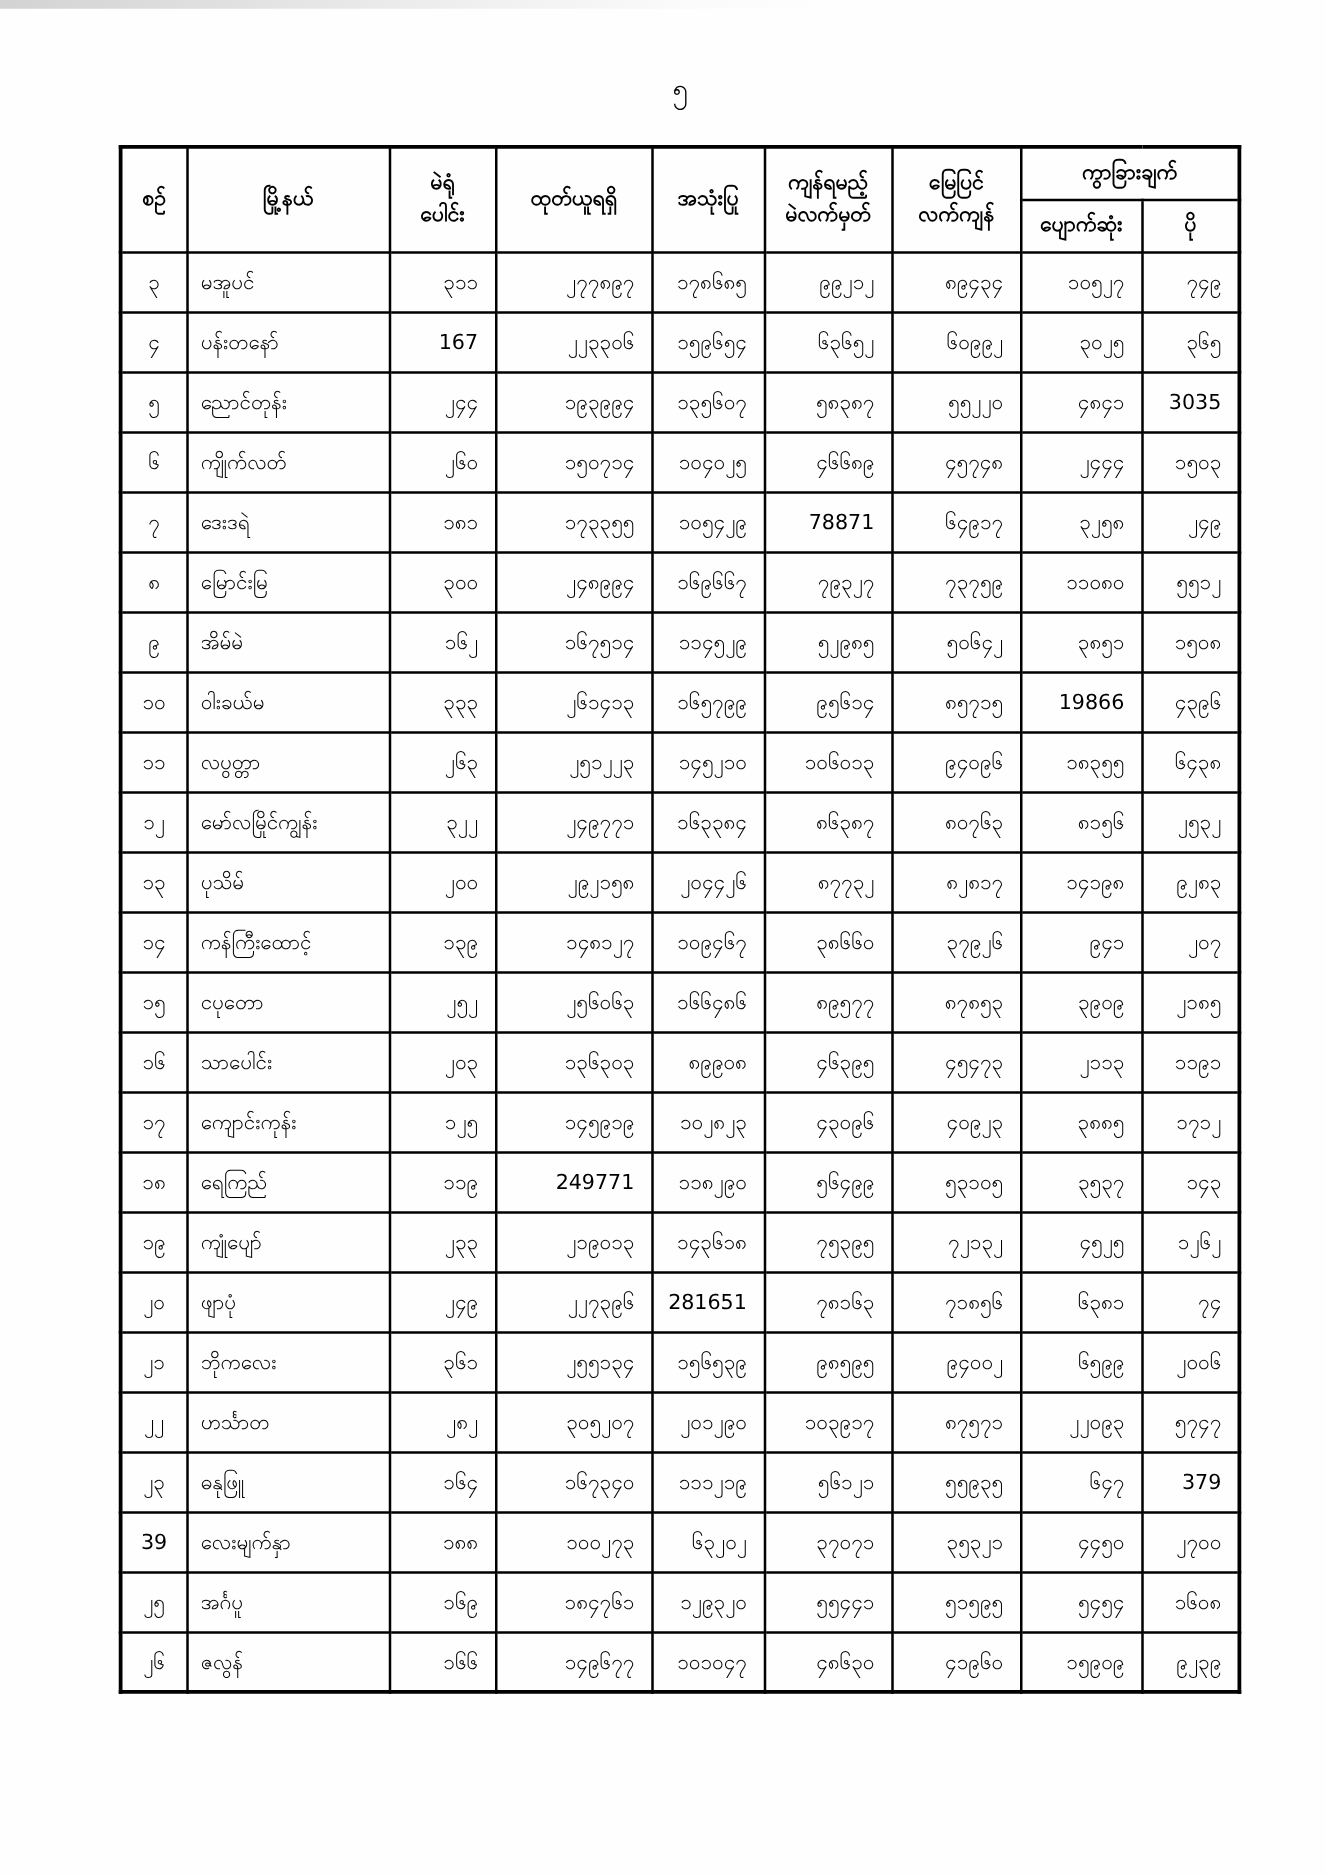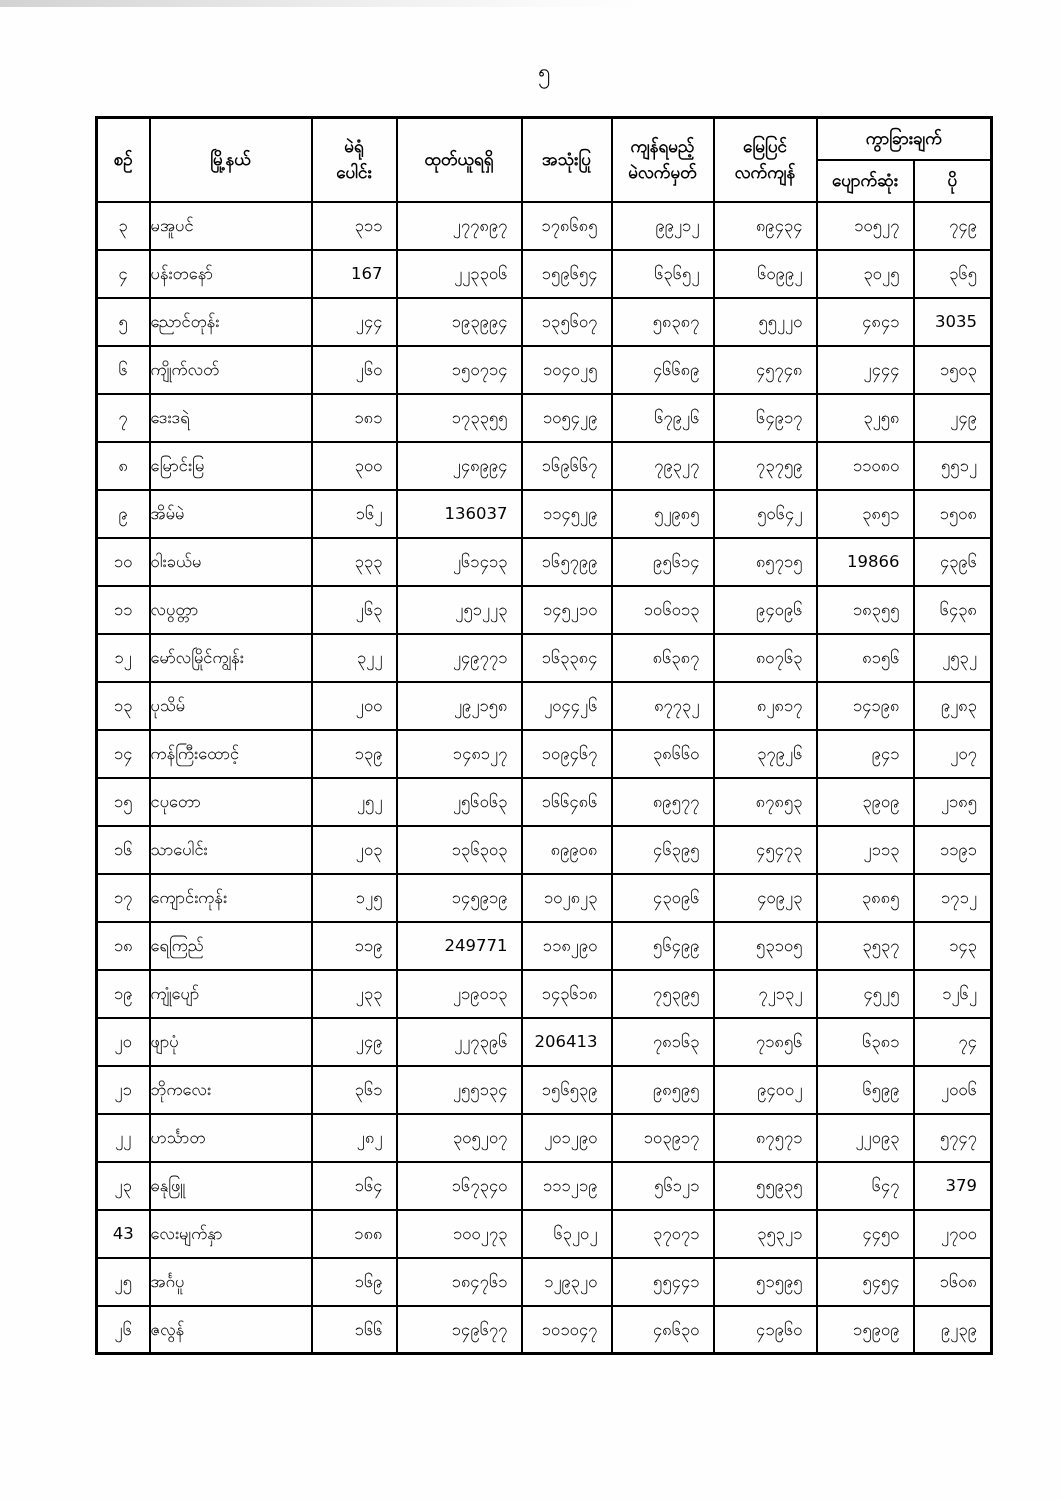--- a/index.html
+++ b/index.html
@@ -51,21 +51,21 @@
   }
   .ballot-table thead tr.h1 { height: 42px; }
   .ballot-table thead tr.h2 { height: 42px; }
   .ballot-table tbody tr { height: 48px; }
   .ballot-table td {
     font-size: 16.5px;
     line-height: 1.4;
     padding: 0;
   }
   td.c-serial { text-align: center; }
-  td.c-township { text-align: left; padding-left: 0; }
+  td.c-township { text-align: left; padding-left: 10px; }
   td.c-num { text-align: right; padding-right: 13px; }
   .hdr-line { display: block; }
 </style>
 </head>
 <body>
 
 <div class="page">
   <div class="scan-artifact-top"></div>
 
   <div class="page-number">၅</div>
@@ -155,21 +155,21 @@
     <td class="c-num">၂၄၄၄</td>
     <td class="c-num">၁၅၀၃</td>
   </tr>
 
   <tr>
     <td class="c-serial">၇</td>
     <td class="c-township">ဒေးဒရဲ</td>
     <td class="c-num">၁၈၁</td>
     <td class="c-num">၁၇၃၃၅၅</td>
     <td class="c-num">၁၀၅၄၂၉</td>
-    <td class="c-num">၆၇၉၂၆</td>
+    <td class="c-num">78871</td>
     <td class="c-num">၆၄၉၁၇</td>
     <td class="c-num">၃၂၅၈</td>
     <td class="c-num">၂၄၉</td>
   </tr>
 
   <tr>
     <td class="c-serial">၈</td>
     <td class="c-township">မြောင်းမြ</td>
     <td class="c-num">၃၀၀</td>
     <td class="c-num">၂၄၈၉၉၄</td>
@@ -177,21 +177,21 @@
     <td class="c-num">၇၉၃၂၇</td>
     <td class="c-num">၇၃၇၅၉</td>
     <td class="c-num">၁၁၀၈၀</td>
     <td class="c-num">၅၅၁၂</td>
   </tr>
 
   <tr>
     <td class="c-serial">၉</td>
     <td class="c-township">အိမ်မဲ</td>
     <td class="c-num">၁၆၂</td>
-    <td class="c-num">136037</td>
+    <td class="c-num">၁၆၇၅၁၄</td>
     <td class="c-num">၁၁၄၅၂၉</td>
     <td class="c-num">၅၂၉၈၅</td>
     <td class="c-num">၅၀၆၄၂</td>
     <td class="c-num">၃၈၅၁</td>
     <td class="c-num">၁၅၀၈</td>
   </tr>
 
   <tr>
     <td class="c-serial">၁၀</td>
     <td class="c-township">ဝါးခယ်မ</td>
@@ -310,21 +310,21 @@
     <td class="c-num">၇၂၁၃၂</td>
     <td class="c-num">၄၅၂၅</td>
     <td class="c-num">၁၂၆၂</td>
   </tr>
 
   <tr>
     <td class="c-serial">၂၀</td>
     <td class="c-township">ဖျာပုံ</td>
     <td class="c-num">၂၄၉</td>
     <td class="c-num">၂၂၇၃၉၆</td>
-    <td class="c-num">206413</td>
+    <td class="c-num">281651</td>
     <td class="c-num">၇၈၁၆၃</td>
     <td class="c-num">၇၁၈၅၆</td>
     <td class="c-num">၆၃၈၁</td>
     <td class="c-num">၇၄</td>
   </tr>
 
   <tr>
     <td class="c-serial">၂၁</td>
     <td class="c-township">ဘိုကလေး</td>
     <td class="c-num">၃၆၁</td>
@@ -354,21 +354,21 @@
     <td class="c-num">၁၆၄</td>
     <td class="c-num">၁၆၇၃၄၀</td>
     <td class="c-num">၁၁၁၂၁၉</td>
     <td class="c-num">၅၆၁၂၁</td>
     <td class="c-num">၅၅၉၃၅</td>
     <td class="c-num">၆၄၇</td>
     <td class="c-num">379</td>
   </tr>
 
   <tr>
-    <td class="c-serial">43</td>
+    <td class="c-serial">39</td>
     <td class="c-township">လေးမျက်နှာ</td>
     <td class="c-num">၁၈၈</td>
     <td class="c-num">၁၀၀၂၇၃</td>
     <td class="c-num">၆၃၂၀၂</td>
     <td class="c-num">၃၇၀၇၁</td>
     <td class="c-num">၃၅၃၂၁</td>
     <td class="c-num">၄၄၅၀</td>
     <td class="c-num">၂၇၀၀</td>
   </tr>
 

